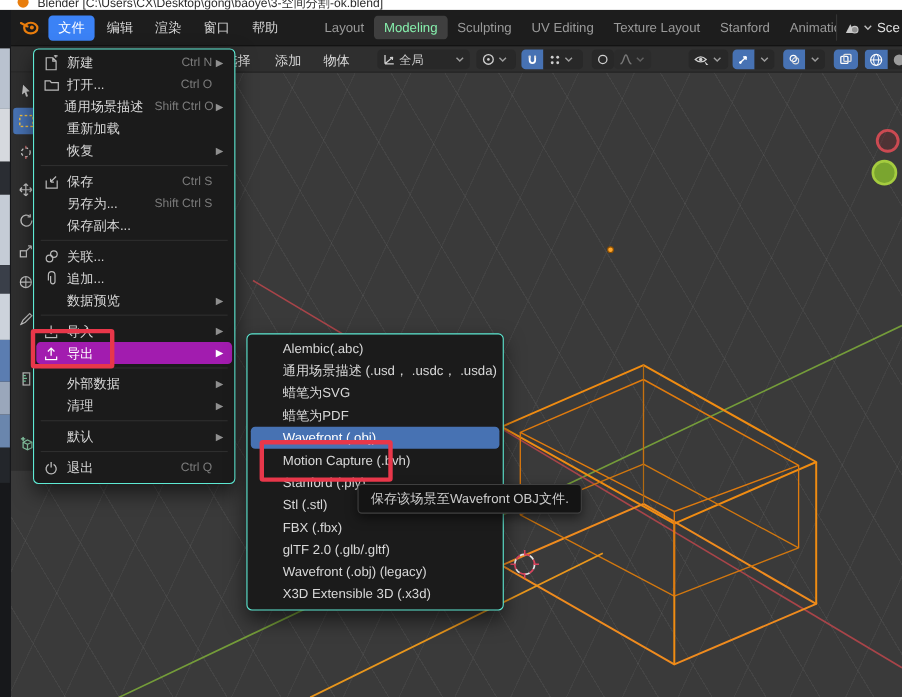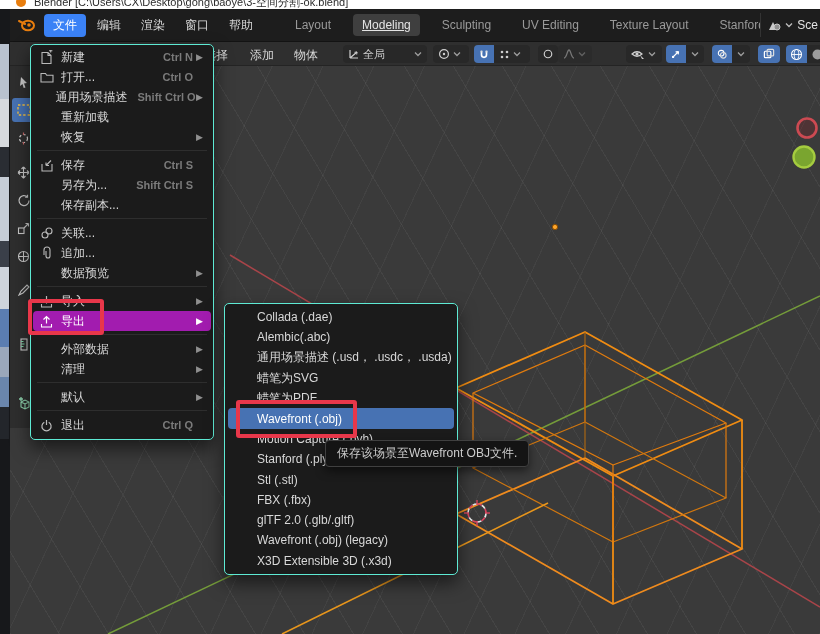--- a/index.html
+++ b/index.html
@@ -15,23 +15,23 @@
   
   #desktop-strip { left:0; top:9px; width:10px; height:625px; background:#17181b; z-index:6; }
   #desktop-strip div { position:absolute; left:0; width:9px; }
 
   
   #topbar { left:10px; top:9px; width:810px; height:33px; background:#1d1d1d; z-index:7;
             display:flex; align-items:center; border-bottom:1px solid #131313; }
   .menu-btn { font-size:12px; color:#d6d6d6; padding:3px 9px; border-radius:4px; margin-right:2px; }
   .menu-btn.active { background:#3b82f6; color:#ffffff; }
   #blender-logo { margin:0 8px 0 8px; }
-  #ws-tabs { display:flex; align-items:flex-end; margin-left:22px; flex:1; overflow:hidden;gap:13px; }
+  #ws-tabs { display:flex; align-items:flex-end; margin-left:22px; flex:1; overflow:hidden; }
   .ws-tab { font-size:12px; color:#9a9a9a; padding:4px 9px; white-space:nowrap; }
-  .ws-tab.active { background:#3f3f3f; color:#e5e5e5; border-radius:4px;text-decoration:underline; }
+  .ws-tab.active { background:#3f3f3f; color:#86efac; border-radius:4px; }
   #scene-widget { display:flex; align-items:center; gap:4px; padding-left:6px; border-left:1px solid #333;
                   height:24px; margin-right:2px; }
   #scene-widget .scene-label { font-size:12px; color:#e3e3e3; }
 
   
   #vheader { left:10px; top:42px; width:810px; height:24px; background:#2f2f2f; z-index:4;
              border-bottom:1px solid #242424; }
   .vh-menu { position:absolute; top:5px; font-size:12px; color:#d8d8d8; }
   .combo { position:absolute; top:3px; height:18px; background:#282828; border-radius:4px;
            display:flex; align-items:center; gap:3px; padding:0 5px; color:#d0d0d0; font-size:11px; }
@@ -57,21 +57,21 @@
   #scene-svg { left:0; top:0; width:820px; height:634px; z-index:2; pointer-events:none; }
 
   
   .popup { background:#1b1b1b; border:1px solid #5eead4; border-radius:5px;
            box-shadow:0 8px 18px rgba(0,0,0,0.55); }
   #file-menu { left:30px; top:44px; width:184px; z-index:20; padding:2px 0 4px 0; }
   .mi { height:20px; display:flex; align-items:center; padding:0 8px 0 7px; margin:0 2px;
         font-size:12px; color:#d8d8d8; border-radius:4px; }
   .mi .ic { width:21px; display:flex; align-items:center; color:#b9b9b9; }
   .mi .lbl { flex:1; white-space:nowrap; }
-  .mi .sc { color:#7b7b7b; font-size:11px; margin-left:10px; white-space:nowrap;font-weight:bold; }
+  .mi .sc { color:#7b7b7b; font-size:11px; margin-left:10px; white-space:nowrap; }
   .mi .arr { width:10px; text-align:right; color:#8f8f8f; font-size:9px; }
   .mi.active { background:#a21caf; color:#ffffff; }
   .mi.active .ic, .mi.active .arr { color:#ffffff; }
   .msep { height:1px; background:#2e2e2e; margin:3px 6px 4px 6px; }
 
   #export-menu { left:224px; top:303px; width:234px; z-index:22; padding:3px 0; }
   .xmi { height:20.3px; display:flex; align-items:center; padding:0 10px 0 29px; margin:0 3px;
          font-size:12px; color:#d8d8d8; border-radius:4px; white-space:nowrap; }
   .xmi.active { background:#4772b3; color:#ffffff;text-align:right; }
 
@@ -500,21 +500,20 @@
           <line x1="6.5" y1="1" x2="6.5" y2="6" stroke="currentColor" stroke-width="1.2"></line>
         </svg>
     </span>
     <span class="lbl">退出</span>
     <span class="sc">Ctrl Q</span>
       <span class="arr"></span>
   </div>
 </div>
 
 <div id="export-menu" class="abs popup">
-  <div class="xmi">Collada (.dae)</div>
   <div class="xmi">Alembic(.abc)</div>
   <div class="xmi">通用场景描述 (.usd， .usdc， .usda)</div>
   <div class="xmi">蜡笔为SVG</div>
   <div class="xmi">蜡笔为PDF</div>
   <div class="xmi active">Wavefront (.obj)</div>
   <div class="xmi">Motion Capture (.bvh)</div>
   <div class="xmi">Stanford (.ply)</div>
   <div class="xmi">Stl (.stl)</div>
   <div class="xmi">FBX (.fbx)</div>
   <div class="xmi">glTF 2.0 (.glb/.gltf)</div>

